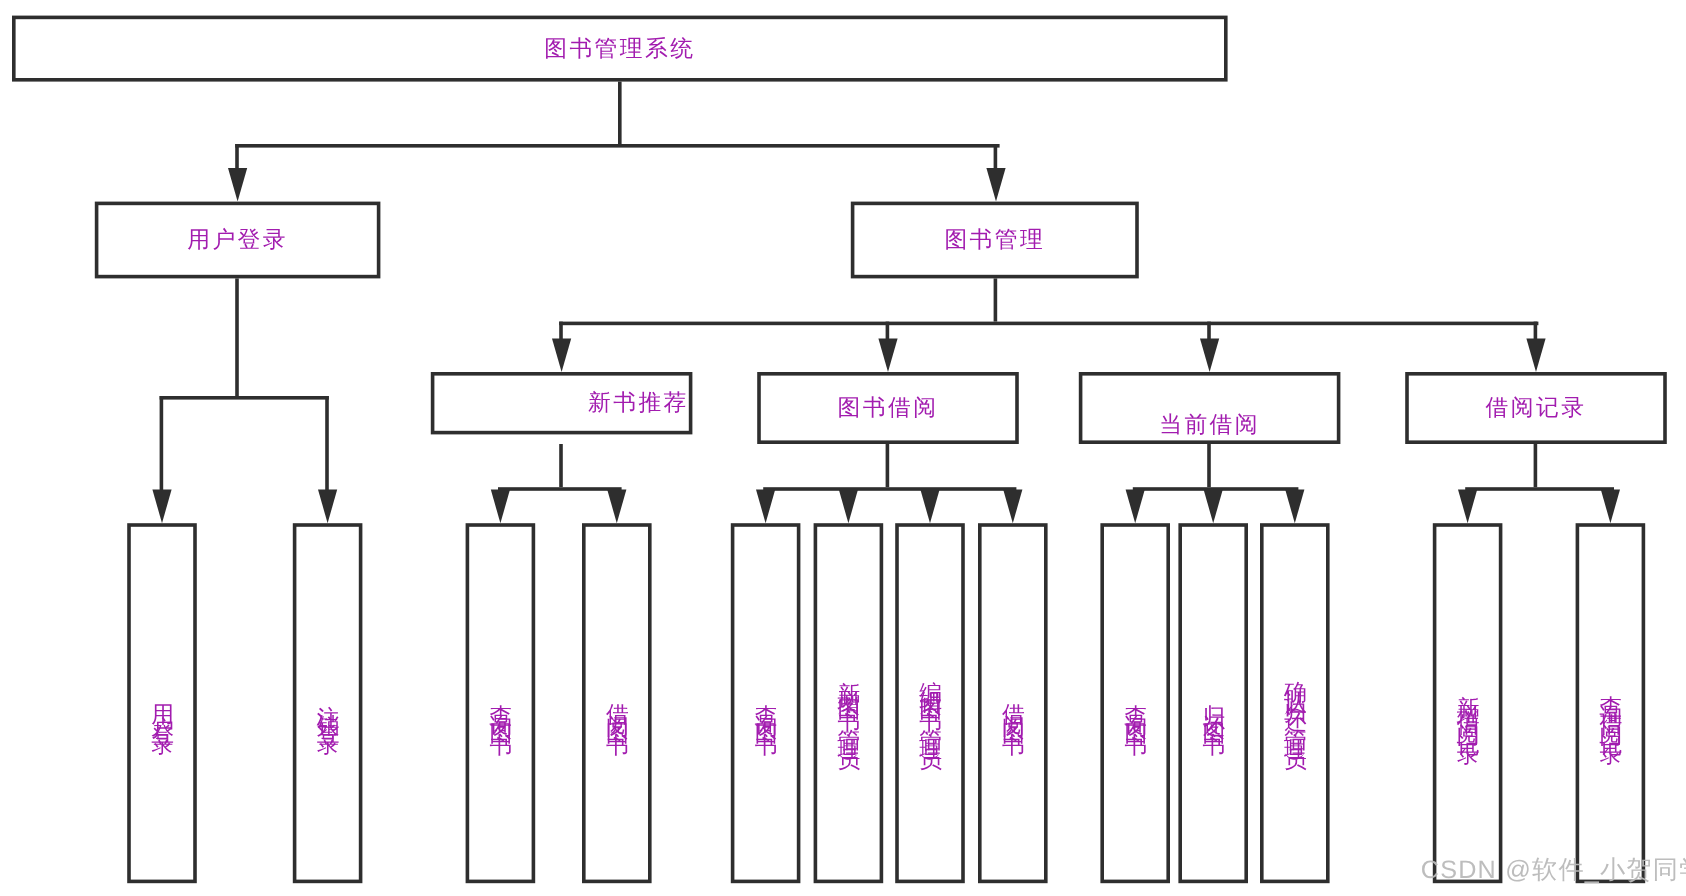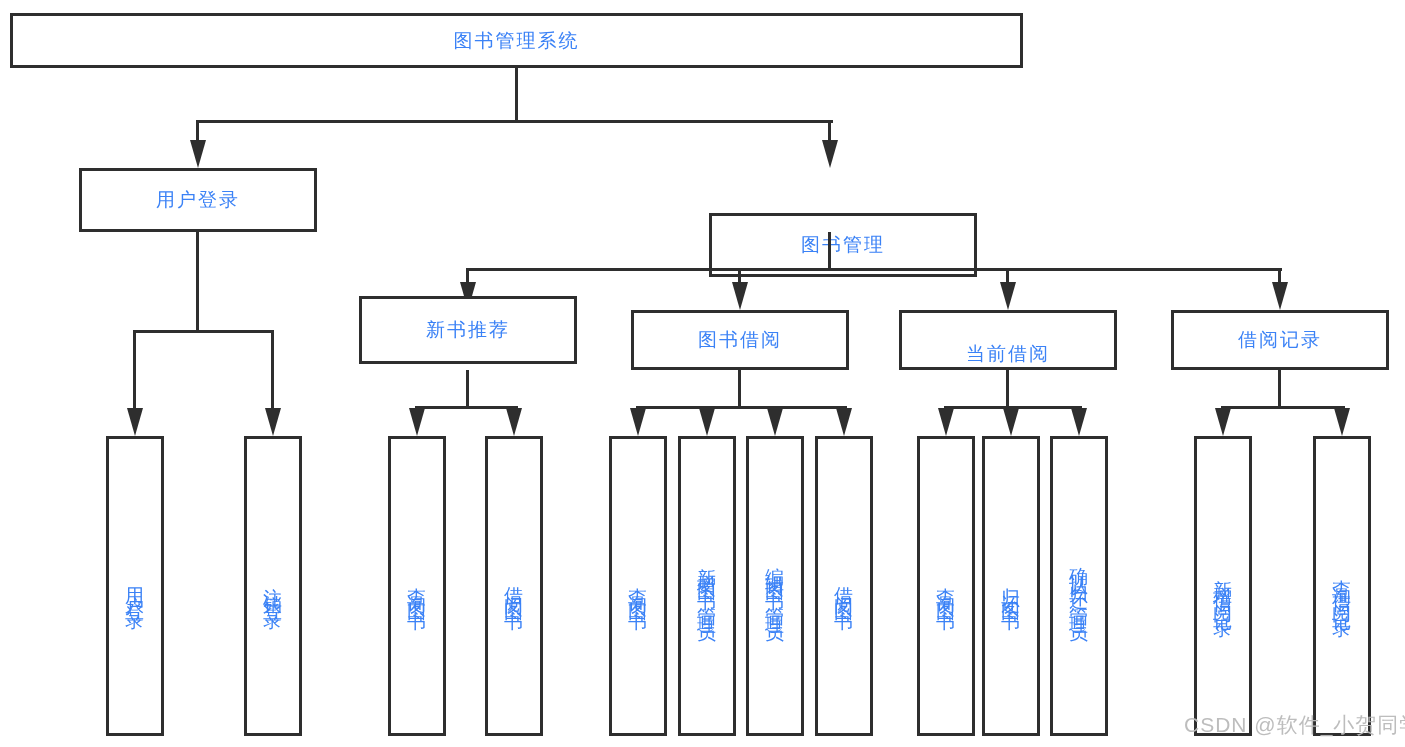--- a/index.html
+++ b/index.html
@@ -12,21 +12,21 @@
     overflow: hidden;
   }
   .box {
     position: absolute;
     box-sizing: border-box;
     background: #ffffff;
     border: 3px solid #2e2e2e;
     display: flex;
     align-items: center;
     justify-content: center;
-    color: #3b82f6;
+    color: #a21caf;
     font-size: 19px;
     letter-spacing: 2px;
     text-align: center;
   }
   .vbox {
     writing-mode: vertical-rl;
     text-orientation: mixed;
     letter-spacing: 8px;
     line-height: 1;
     font-size: 19px;
@@ -64,21 +64,21 @@
   <div class="vline" style="left:515px; top:68px; height:52px;"></div>
   <div class="hline" style="left:196px; top:120px; width:637px;"></div>
   <div class="vline" style="left:196px; top:120px; height:22px;"></div>
   <div class="arrowhead" style="left:190px; top:140px;"></div>
   <div class="vline" style="left:828px; top:120px; height:22px;"></div>
   <div class="arrowhead" style="left:822px; top:140px;"></div>
 
   <div class="box" style="left:79px; top:168px; width:238px; height:64px;">
     <span>用户登录</span>
   </div>
-  <div class="box" style="left:709px; top:168px; width:268px; height:64px;margin-top:45px;">
+  <div class="box" style="left:709px; top:168px; width:240px; height:64px;">
     <span>图书管理</span>
   </div>
 
   <div class="vline" style="left:196px; top:232px; height:98px;"></div>
   <div class="hline" style="left:133px; top:330px; width:141px;"></div>
   <div class="vline" style="left:133px; top:330px; height:80px;"></div>
   <div class="arrowhead" style="left:127px; top:408px;"></div>
   <div class="vline" style="left:271px; top:330px; height:80px;"></div>
   <div class="arrowhead" style="left:265px; top:408px;"></div>
 
@@ -86,21 +86,21 @@
   <div class="hline" style="left:466px; top:268px; width:816px;"></div>
   <div class="vline" style="left:466px; top:268px; height:16px;"></div>
   <div class="arrowhead" style="left:460px; top:282px;"></div>
   <div class="vline" style="left:738px; top:268px; height:16px;"></div>
   <div class="arrowhead" style="left:732px; top:282px;"></div>
   <div class="vline" style="left:1006px; top:268px; height:16px;"></div>
   <div class="arrowhead" style="left:1000px; top:282px;"></div>
   <div class="vline" style="left:1278px; top:268px; height:16px;"></div>
   <div class="arrowhead" style="left:1272px; top:282px;"></div>
 
-  <div class="box" style="left:359px; top:296px; width:218px; height:68px;">
+  <div class="box" style="left:359px; top:310px; width:218px; height:52px;justify-content:flex-end;">
     <span>新书推荐</span>
   </div>
   <div class="box" style="left:631px; top:310px; width:218px; height:60px;">
     <span>图书借阅</span>
   </div>
   <div class="box" style="left:899px; top:310px; width:218px; height:60px;align-items:flex-end;">
     <span>当前借阅</span>
   </div>
   <div class="box" style="left:1171px; top:310px; width:218px; height:60px;">
     <span>借阅记录</span>

